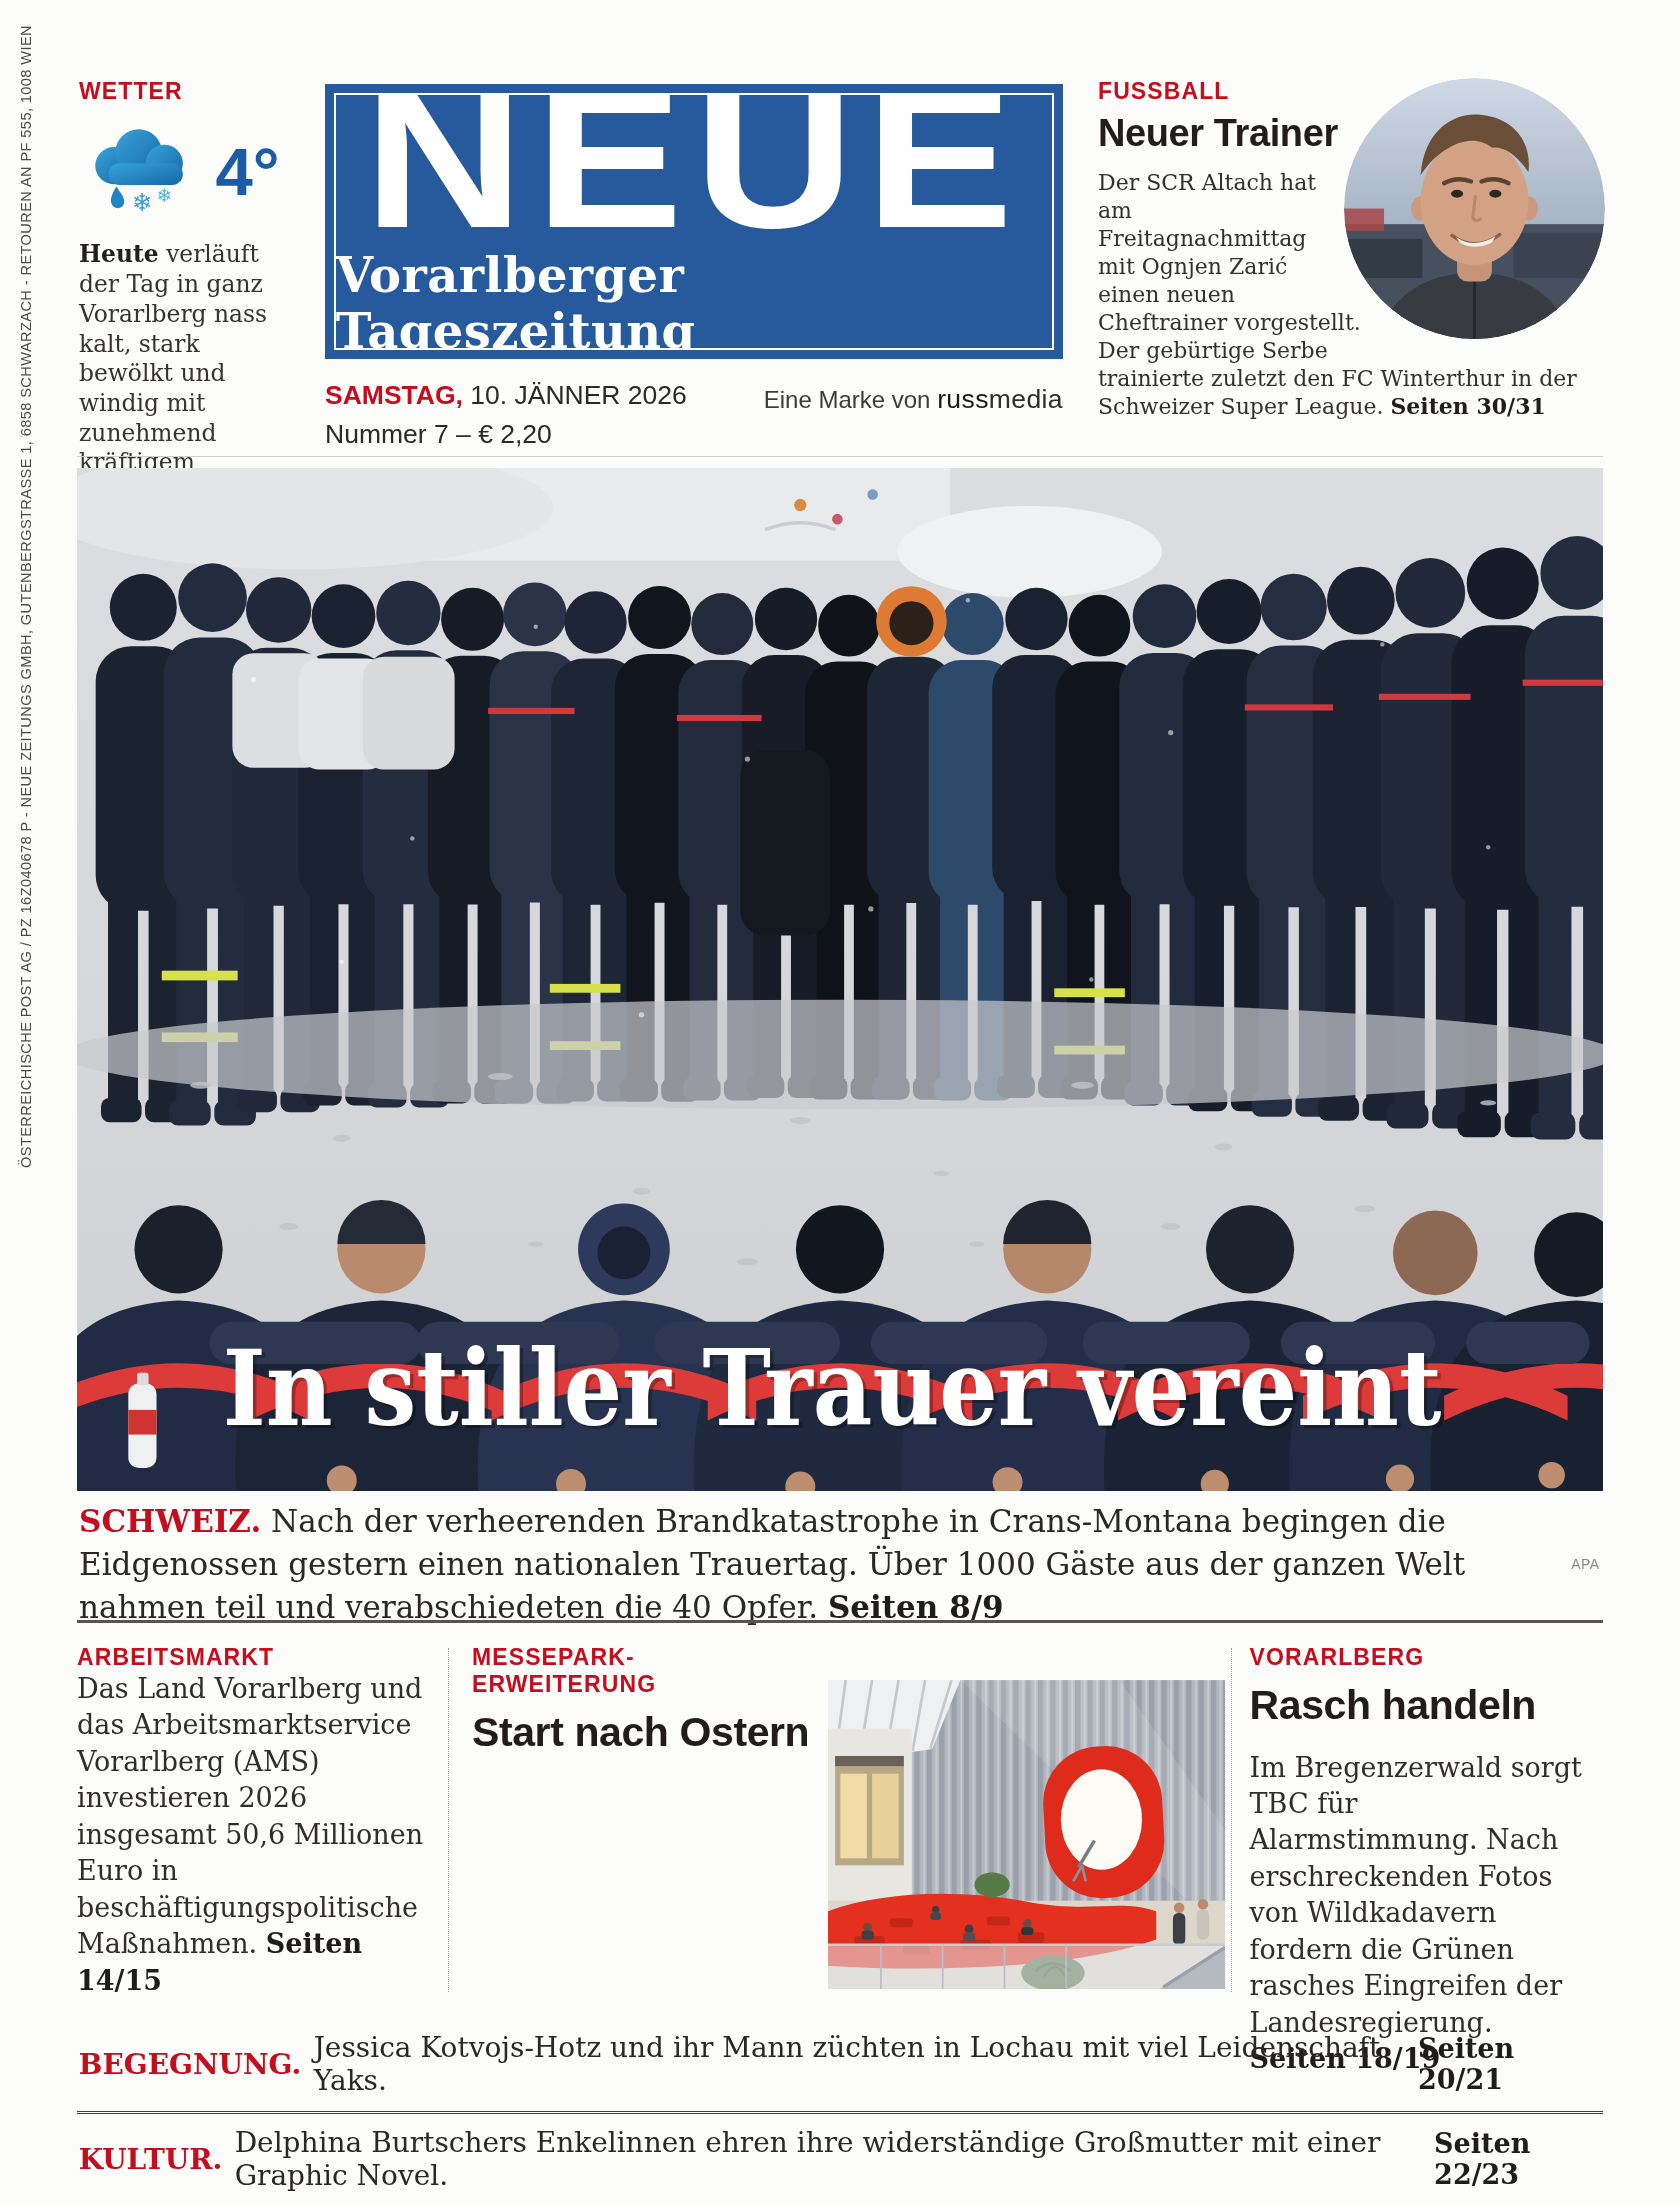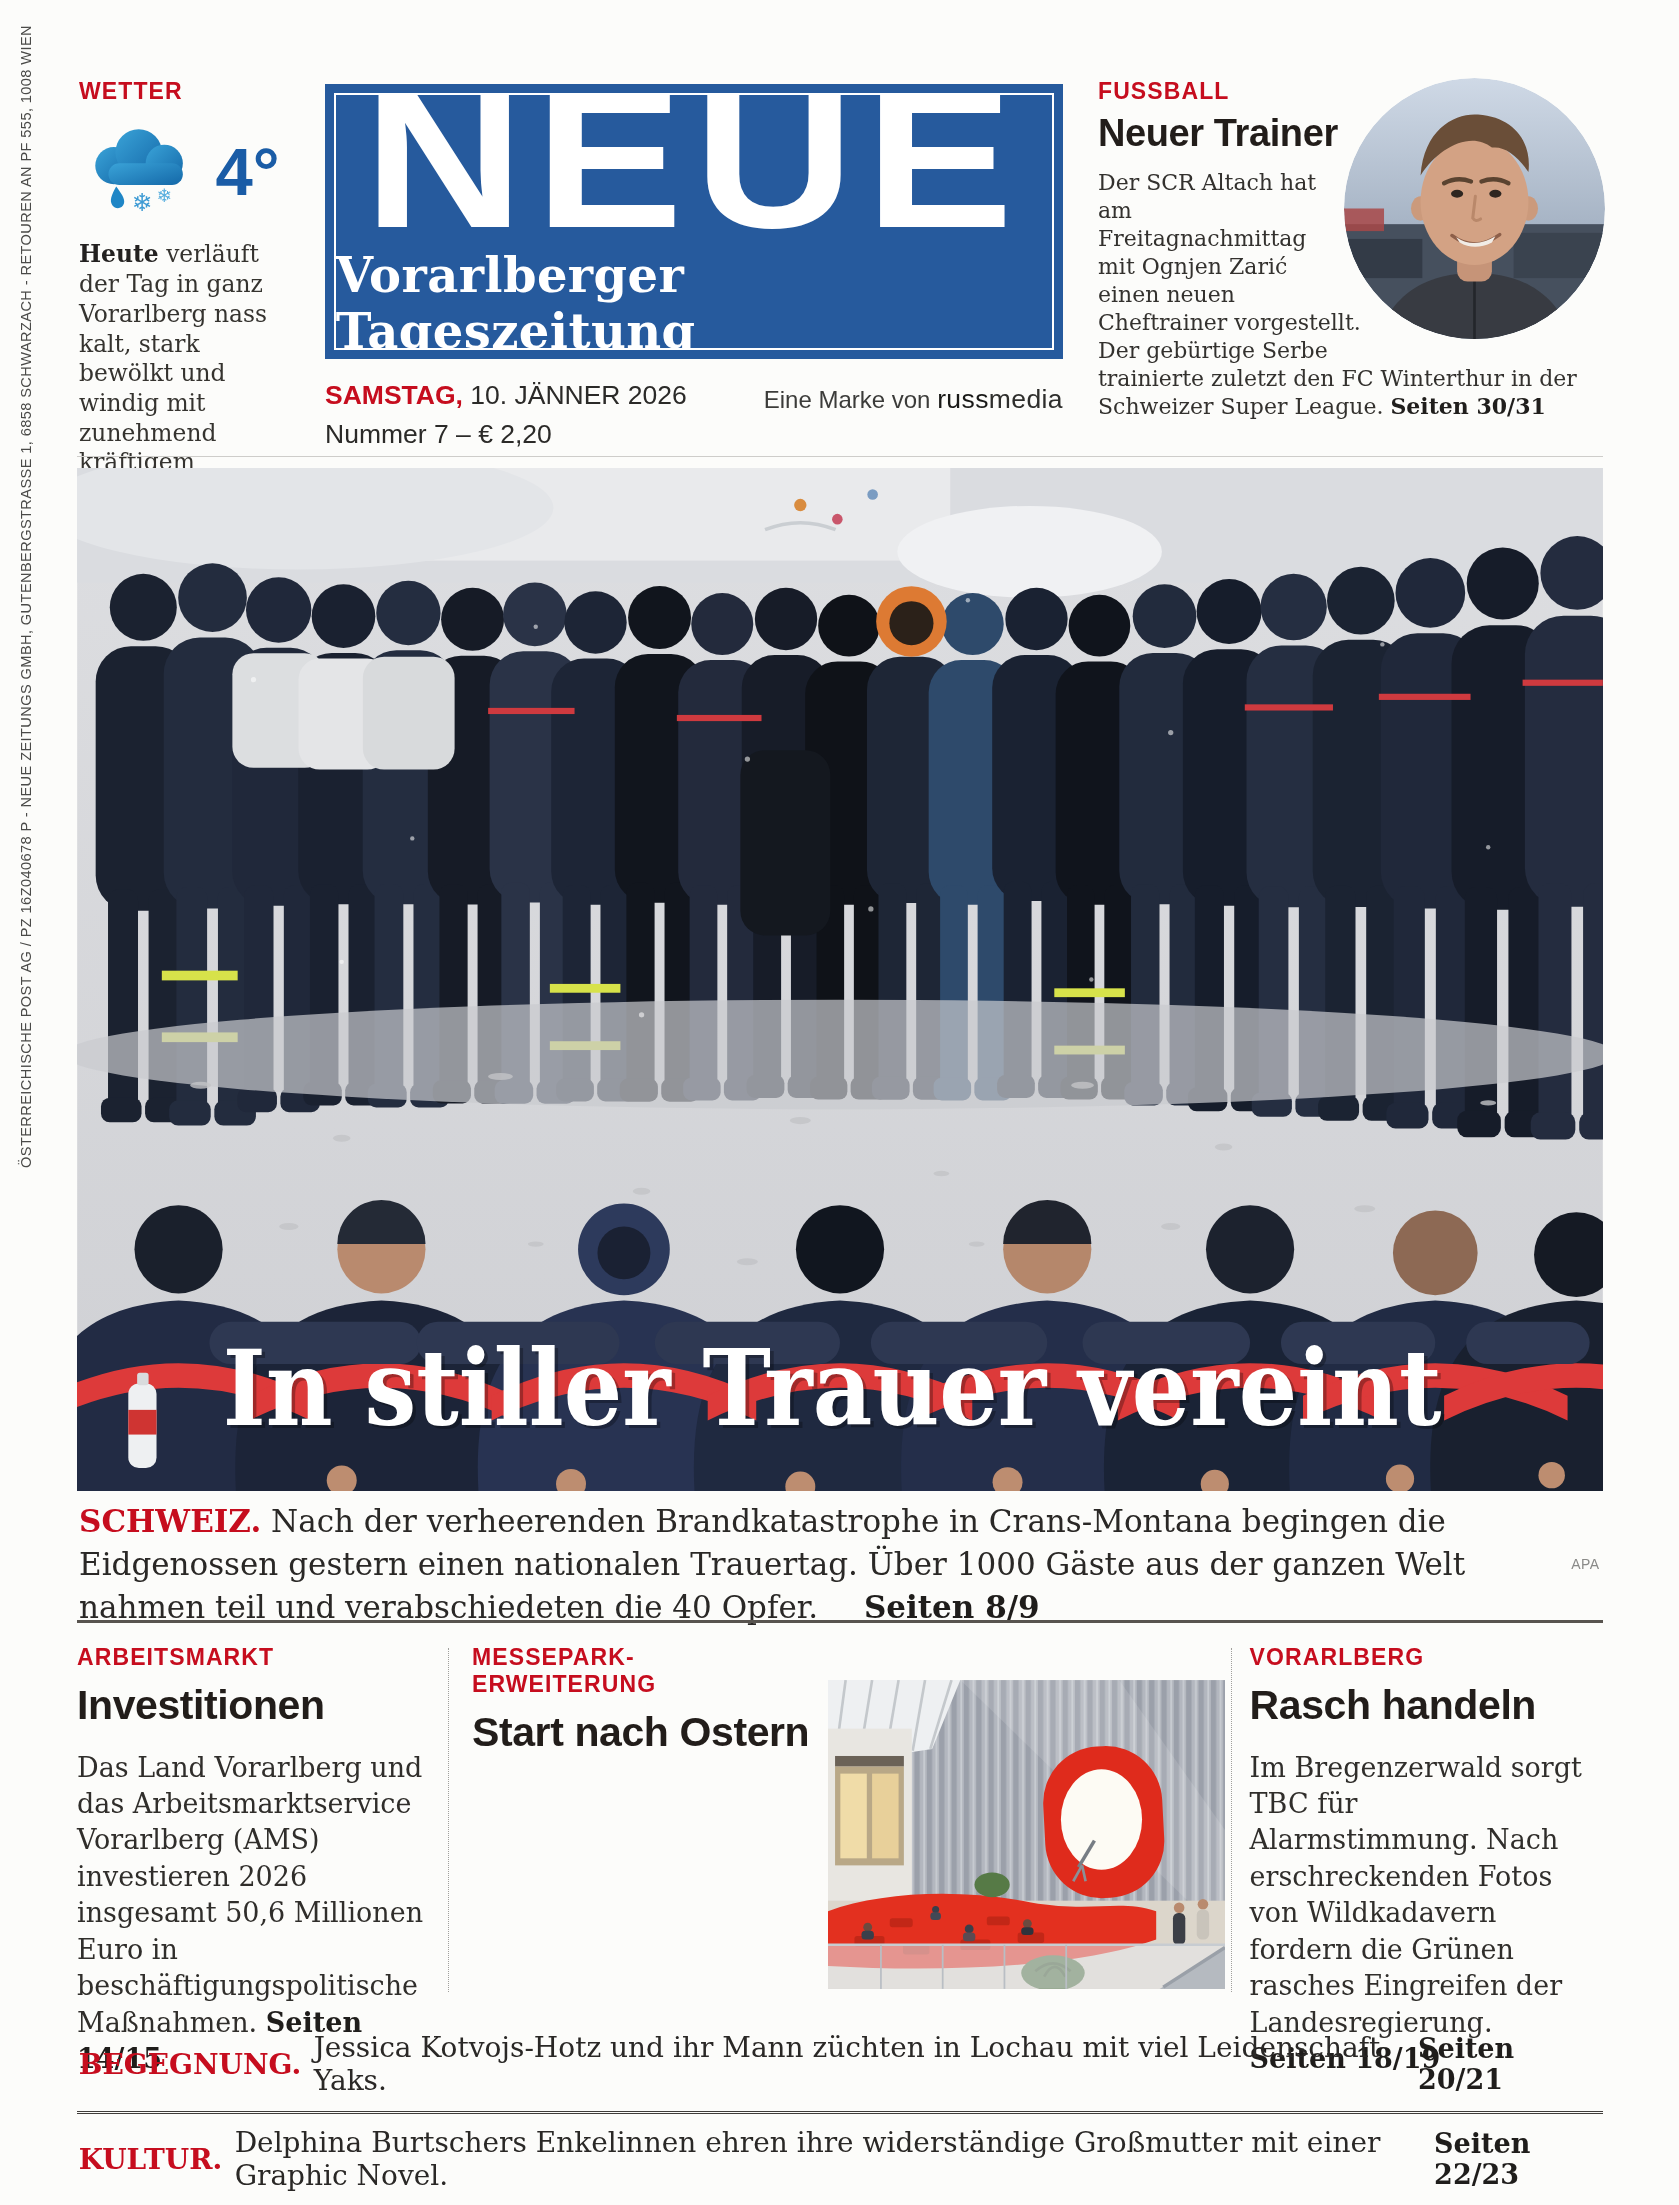--- a/index.html
+++ b/index.html
@@ -49,21 +49,21 @@
   .f-body b{color:#201e1c;}
   
   .rule-top{position:absolute;left:77px;top:456px;width:1526px;border-top:1.8px solid #cecdca;}
   .mid-rule{position:absolute;left:77px;top:1620px;width:1526px;border-top:3.5px solid #58544f;}
   
   .hero{position:absolute;left:77px;top:468px;width:1526px;height:1023px;}
   
   .lede{position:absolute;left:79px;top:1500px;width:1524px;font-size:31px;line-height:1.38;color:#2a2826;}
   .lede p{padding-right:71px;}
   .lede .red{color:var(--red);font-weight:700;}
-  .lede b{color:#1f1d1b;margin-left:36px;}
+  .lede b{color:#1f1d1b;}
   .credit{position:absolute;right:3.5px;top:55px;font-family:"Liberation Sans",sans-serif;
     font-size:14px;color:#8a8a88;letter-spacing:0.4px;}
   
   .cols{position:absolute;left:77px;top:1644px;width:1526px;height:351px;display:flex;}
   .col{}
   .col h2{font-family:"Liberation Sans",sans-serif;font-weight:700;font-size:41px;color:#221d1a;
     margin:10.6px 0 21px;letter-spacing:-0.4px;}
   .col p{font-size:27px;line-height:1.35;color:#302e2b;}
   .col p b{color:#1f1d1b;}
   .c1{width:371px;padding-right:12.4px;}
@@ -352,21 +352,20 @@
   <div class="lede">
     <p><span class="red">SCHWEIZ.</span> <span>Nach der verheerenden Brandkatastrophe in Crans-Montana begingen die Eidgenossen gestern einen nationalen Trauertag. Über 1000 Gäste aus der ganzen Welt nahmen teil und verabschiedeten die 40 Opfer.</span> <b>Seiten 8/9</b></p>
     <span class="credit">APA</span>
   </div>
 
   <div class="mid-rule"></div>
 
   <div class="cols">
     <div class="col c1">
       <div class="kicker">ARBEITSMARKT</div>
-      <h2>Investitionen</h2>
       <p><span>Das Land Vorarlberg und das Arbeitsmarktservice Vorarlberg (AMS) investieren 2026 insgesamt 50,6 Millionen Euro in beschäftigungspolitische Maßnahmen.</span> <b>Seiten 14/15</b></p>
     </div>
     <div class="vdiv"></div>
     <div class="col cmid">
       <div class="ctxt">
         <div class="kicker">MESSEPARK-ERWEITERUNG</div>
         <h2>Start nach Ostern</h2>
       </div>
       <div class="mall">
         <svg width="397" height="309" viewBox="0 0 450 350">

